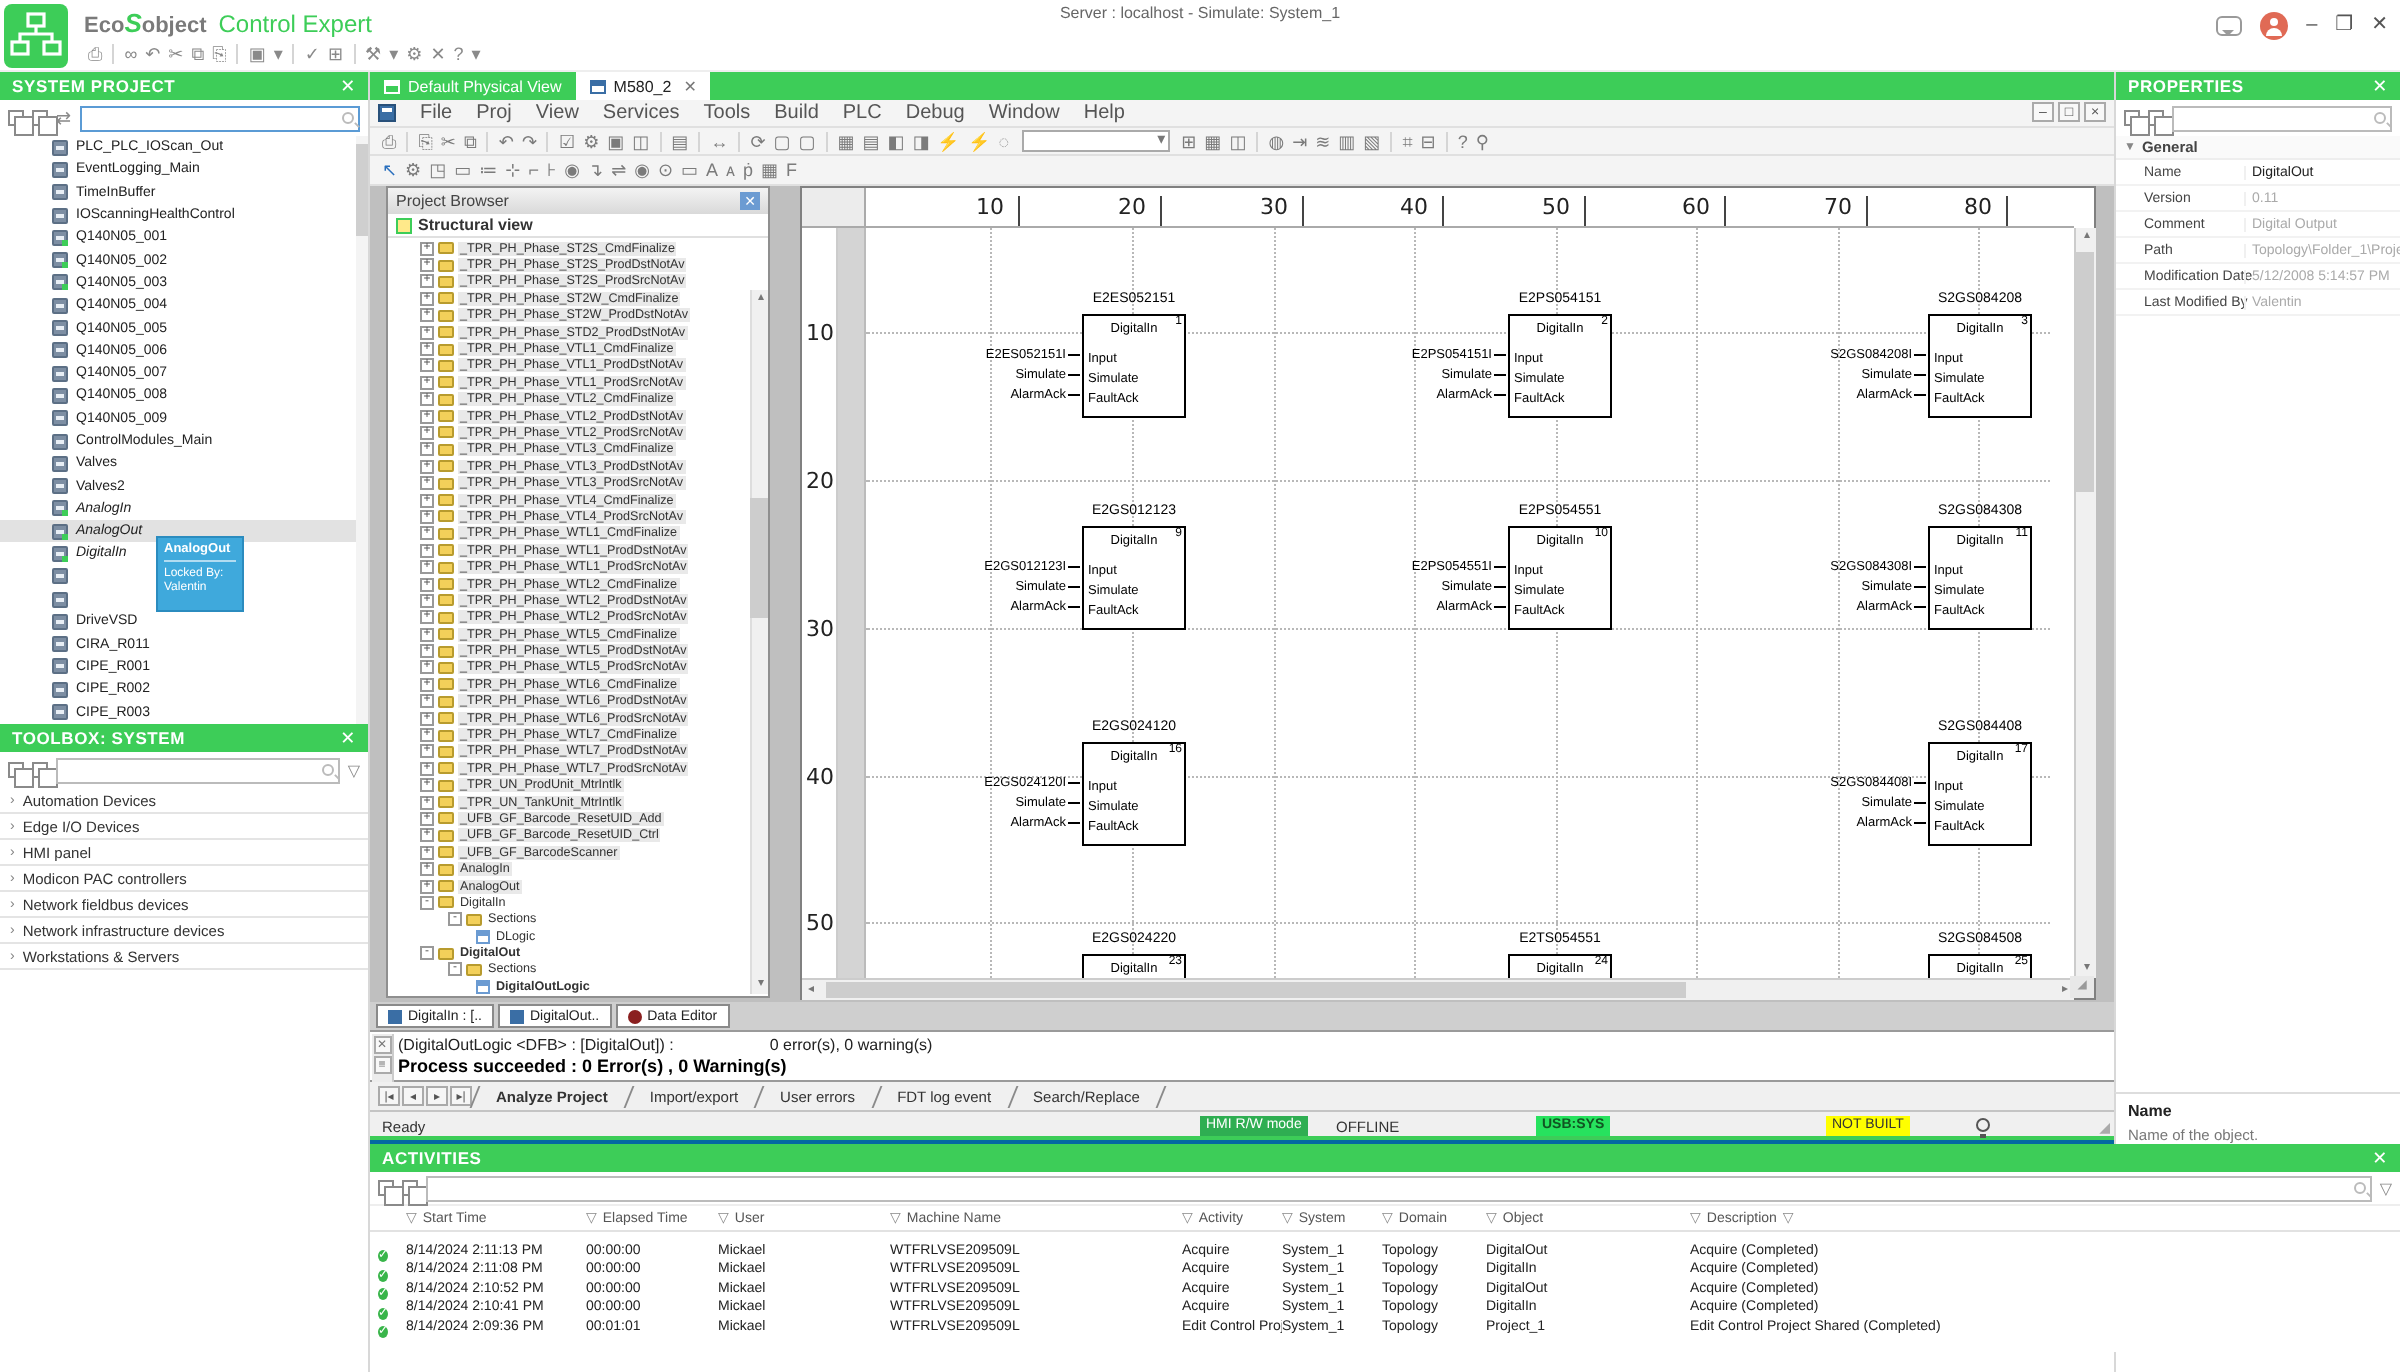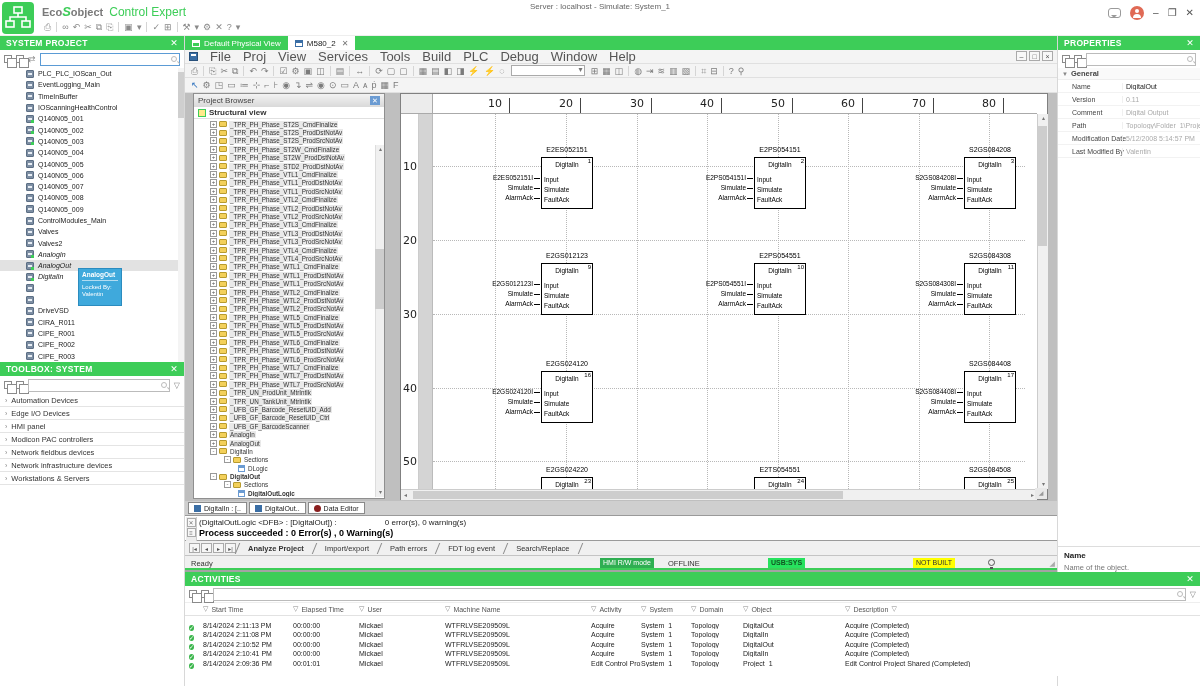--- a/index.html
+++ b/index.html
@@ -57,32 +57,32 @@
   #lock-tooltip{position:absolute;left:78px;top:232px;width:44px;height:38px;background:#3fa9dc;border:1px solid #2b8cbf;color:#fff;z-index:30;padding:2px 3px}
   #lt-name{font-size:6.5px;font-weight:bold;border-bottom:1px solid rgba(255,255,255,.6);padding-bottom:2px;margin-bottom:3px}
   #lt-l1,#lt-l2{font-size:6px;line-height:7px}
 
   #toolbox{margin-top:0}
   .tbrow{height:13px;display:flex;align-items:center;border-bottom:1px solid #e4e4e4;padding-left:5px;gap:4px;cursor:pointer}
   .tbchev{font-size:7px;color:#888}
   .tblab{font-size:7.5px;color:#333}
 
   
-  #center{left:185px;top:36px;width:872px;height:536px;background:#a3a3a3}
+  #center{left:185px;top:36px;width:872px;height:536px;background:#0369a1}
   #tabstrip{height:14px;background:#3dcd58;display:flex;align-items:stretch}
   .wtab{display:flex;align-items:center;padding:0 7px;gap:4px;font-size:8px;cursor:pointer}
   .wtab.green{color:#fff}
   .wtab.active{background:#fff;color:#222}
   .tabico{width:8px;height:7px;border:1px solid currentColor;position:relative;flex:none}
   .tabico::before{content:"";position:absolute;left:0;top:0;right:0;height:2px;background:currentColor}
   .wtab .tx{font-size:8px;color:#777;margin-left:2px}
   #menubar{height:14px;background:#f4f4f4;border-bottom:1px solid #e0e0e0;display:flex;align-items:center;padding:0 4px;position:relative}
   #menu-appicon{width:9px;height:9px;background:#3a6ea5;border:1px solid #28507a;margin-right:6px;position:relative}
   #menu-appicon::before{content:"";position:absolute;left:1px;top:1px;width:5px;height:2px;background:#fff}
-  .mitem{font-size:13px;color:#555;margin:0 6px;cursor:pointer}
+  .mitem{font-size:10px;color:#555;margin:0 6px;cursor:pointer}
   #mdi-controls{position:absolute;right:4px;top:1px;display:flex;gap:2px}
   .mdib{width:11px;height:10px;border:1px solid #aaa;background:#f8f8f8;font-size:7px;color:#555;display:flex;align-items:center;justify-content:center;cursor:pointer}
   .tbar{height:14px;background:#f4f4f4;border-bottom:1px solid #e0e0e0;display:flex;align-items:center;padding:0 4px}
   #toolbar2{height:15px}
   .tico{font-size:9px;color:#7b7b7b;margin:0 2px;line-height:12px;cursor:pointer}
   .tico.blue{color:#2a6fbd}
   .tcombo{width:74px;height:11px;border:1px solid #aaa;background:#fff;margin:0 4px;position:relative;flex:none;cursor:pointer}
   .tcombo::after{content:"▾";position:absolute;right:1px;top:-1px;font-size:8px;color:#777}
 
   
@@ -1004,21 +1004,21 @@
     <div id="logtabs">
         <span class="lnav">|◂</span>
         <span class="lnav">◂</span>
         <span class="lnav">▸</span>
         <span class="lnav">▸|</span>
         <span class="lslash"></span>
         <span class="ltab b">Analyze Project</span>
         <span class="lslash"></span>
         <span class="ltab">Import/export</span>
         <span class="lslash"></span>
-        <span class="ltab">Path errors</span>
+        <span class="ltab">User errors</span>
         <span class="lslash"></span>
         <span class="ltab">FDT log event</span>
         <span class="lslash"></span>
         <span class="ltab">Search/Replace</span>
         <span class="lslash"></span>
       </div>
 
     <div id="statusbar">
       <span id="sb-ready">Ready</span>
       <span id="sb-hmi" class="chip">HMI R/W mode</span>

